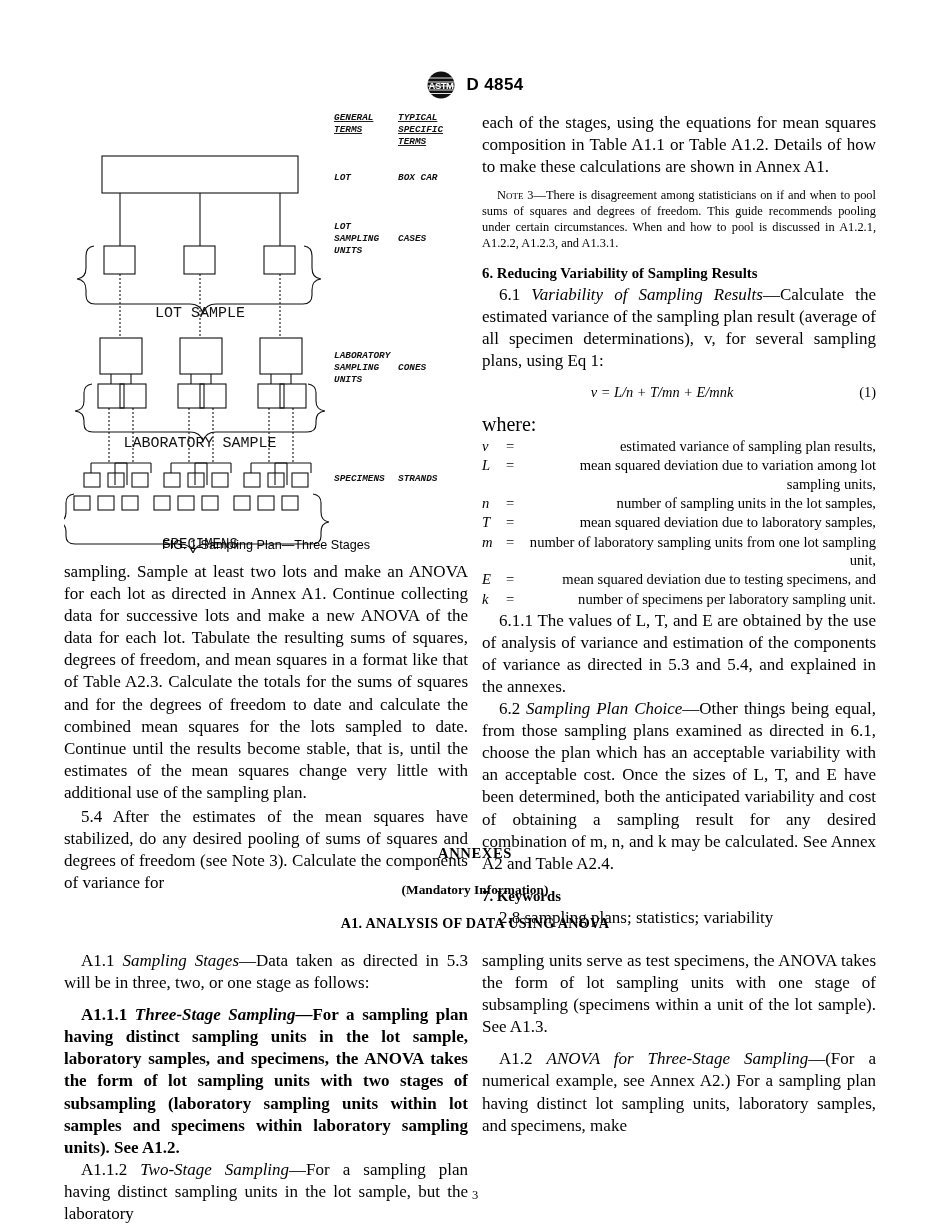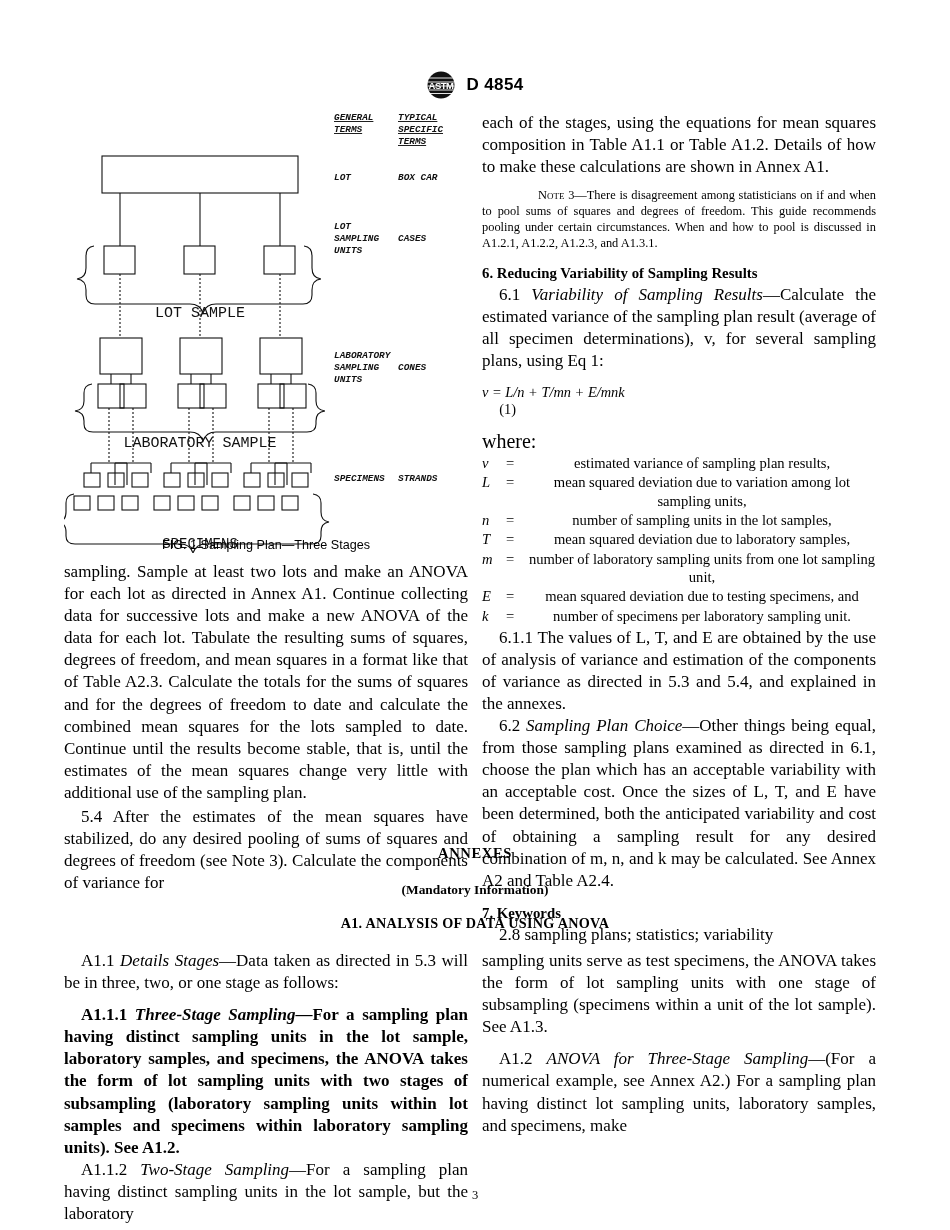--- a/index.html
+++ b/index.html
@@ -76,28 +76,26 @@
   .note {
     font-size: 12.4px;
     line-height: 1.28;
     text-align: justify;
     margin: 10px 0 0 0;
     text-indent: 15px;
   }
   .note .smallcap {
     font-variant: small-caps;
     font-size: 12.4px;
-    margin-left: 41px;
   }
   .eq-line {
     display: flex;
     align-items: baseline;
     margin: 12px 0 12px 0;
     font-size: 14.4px;
-    flex-direction: column;
   }
   .eq-body {
     flex: 1;
     text-align: center;
     font-style: italic;
   }
   .eq-num { width: 34px; text-align: right; font-style: normal; }
   .where { margin-top: 4px; font-size: 20px; }
 
   table.defs {
@@ -110,21 +108,21 @@
     vertical-align: top;
     padding: 0 0 0.5px 0;
     line-height: 1.28;
   }
   td.sym {
     width: 24px;
     font-style: italic;
     padding-left: 4px;
   }
   td.eqs { width: 22px; text-align: left; }
-  td.def { text-align: center; margin-left: 15px; }
+  td.def { text-align: right; margin-left: 15px; }
 
   
   .annex-block {
     position: absolute;
     left: 0;
     width: 950px;
     text-align: center;
   }
   .annex-title {
     font-weight: bold;
@@ -379,21 +377,21 @@
   </div>
   <div class="annex-block" style="top:836px;">
     <span class="annex-title">ANNEXES</span>
   </div>
   <div class="annex-block" style="top:906px;">
     <span class="annex-a1">A1.  ANALYSIS OF DATA USING ANOVA</span>
   </div>
 
   <div class="col-left" style="top:942px;">
     <p class="body indent">
-      <span>A1.1  </span><span class="ital">Details Stages</span><span>—Data taken as directed in 5.3 will be in three, two, or one stage as follows:</span>
+      <span>A1.1  </span><span class="ital">Sampling Stages</span><span>—Data taken as directed in 5.3 will be in three, two, or one stage as follows:</span>
     </p>
     <p class="body indent" style="margin-top:10px;font-weight:bold;">
       <span>A1.1.1 </span><span class="ital">Three-Stage Sampling</span><span>—For a sampling plan having distinct sampling units in the lot sample, laboratory samples, and specimens, the ANOVA takes the form of lot sampling units with two stages of subsampling (laboratory sampling units within lot samples and specimens within laboratory sampling units). See A1.2.</span>
     </p>
     <p class="body indent">
       <span>A1.1.2 </span><span class="ital">Two-Stage Sampling</span><span>—For a sampling plan having distinct sampling units in the lot sample, but the laboratory</span>
     </p>
   </div>
 
   <div class="col-right" style="top:942px;">

